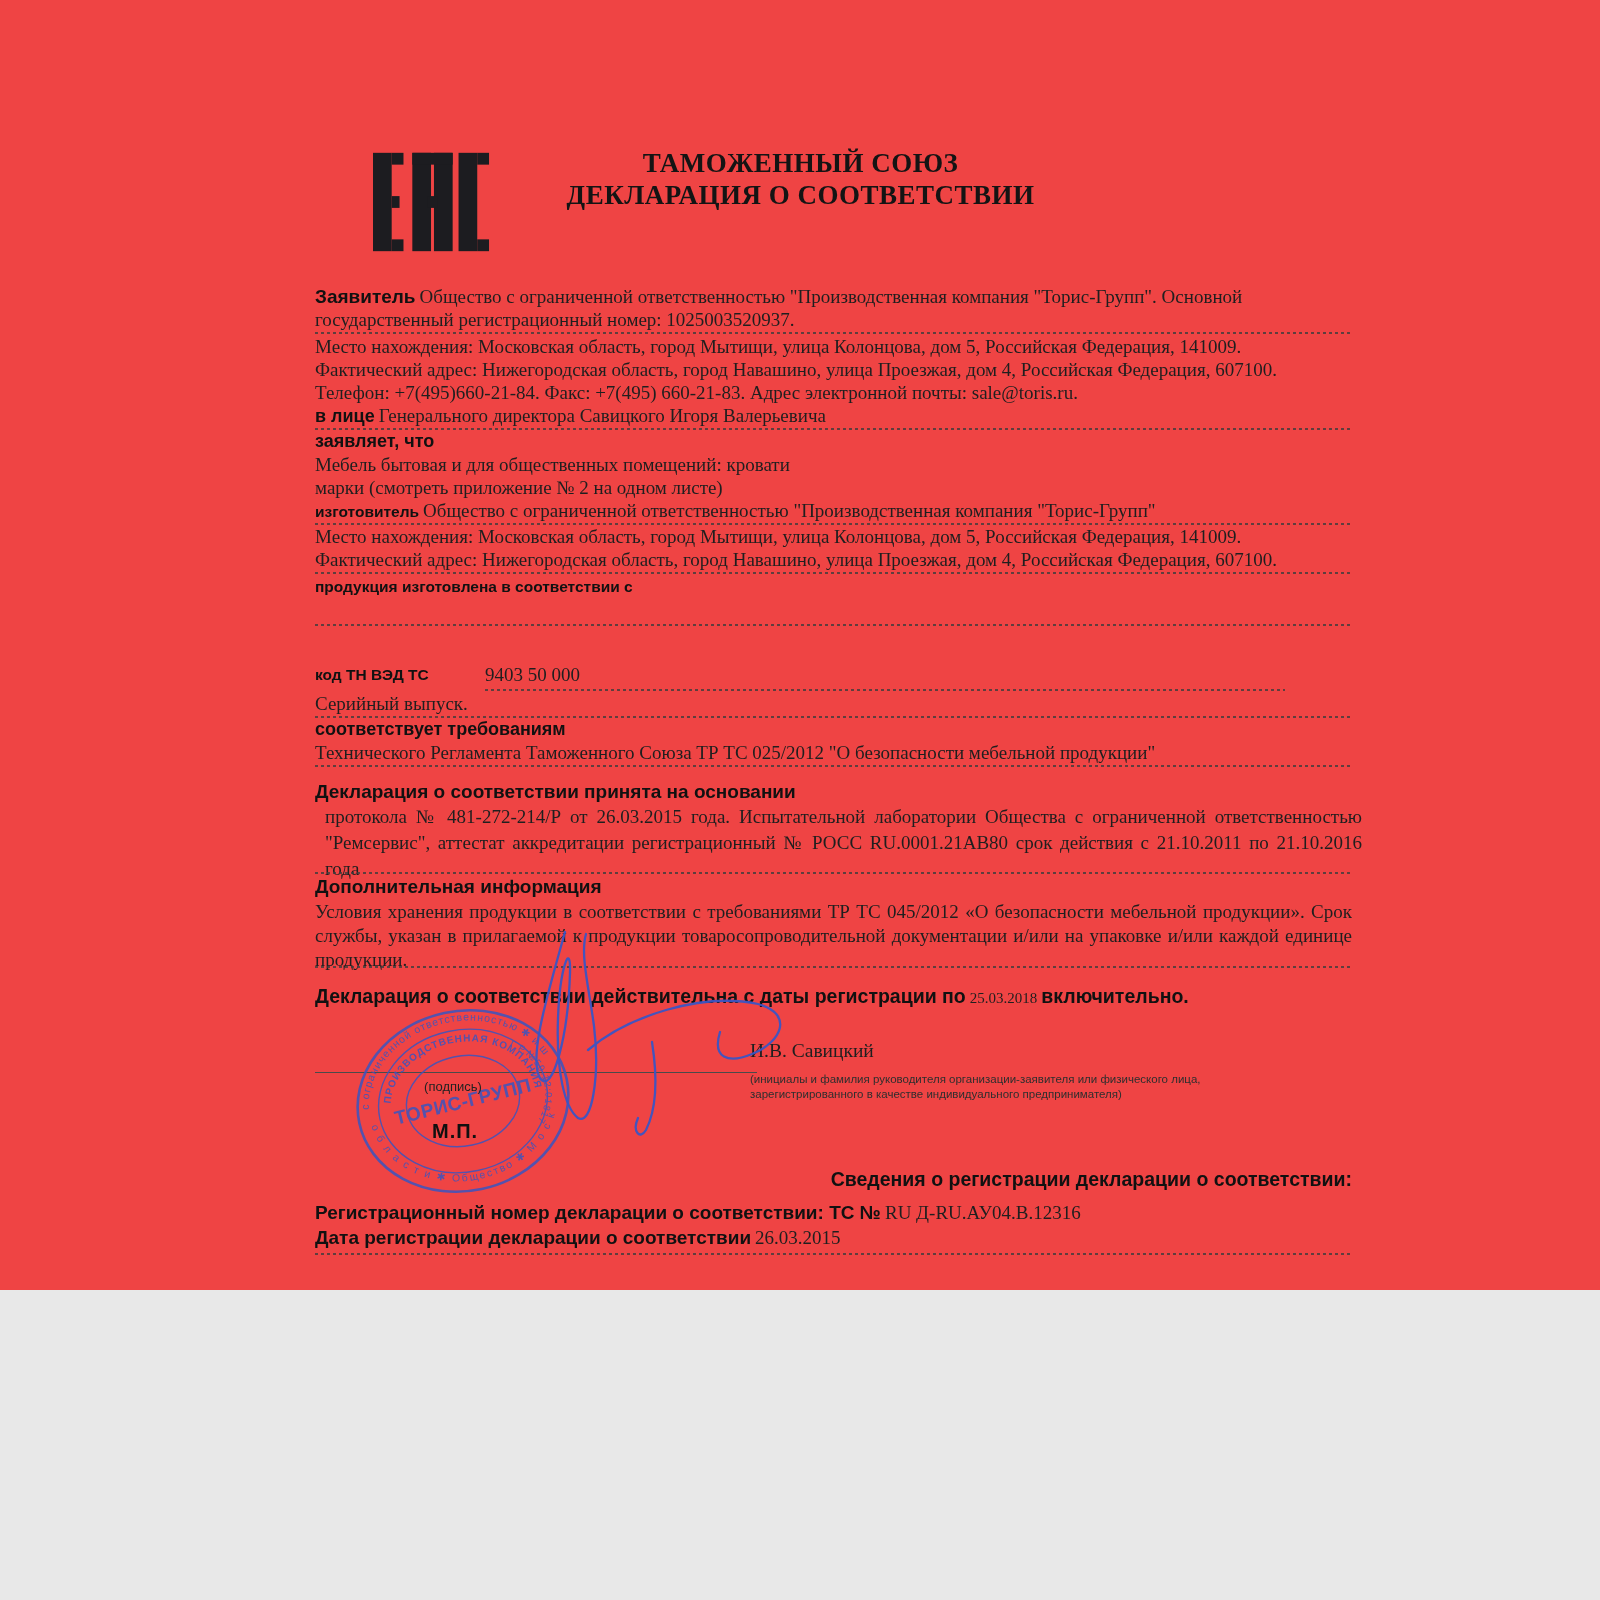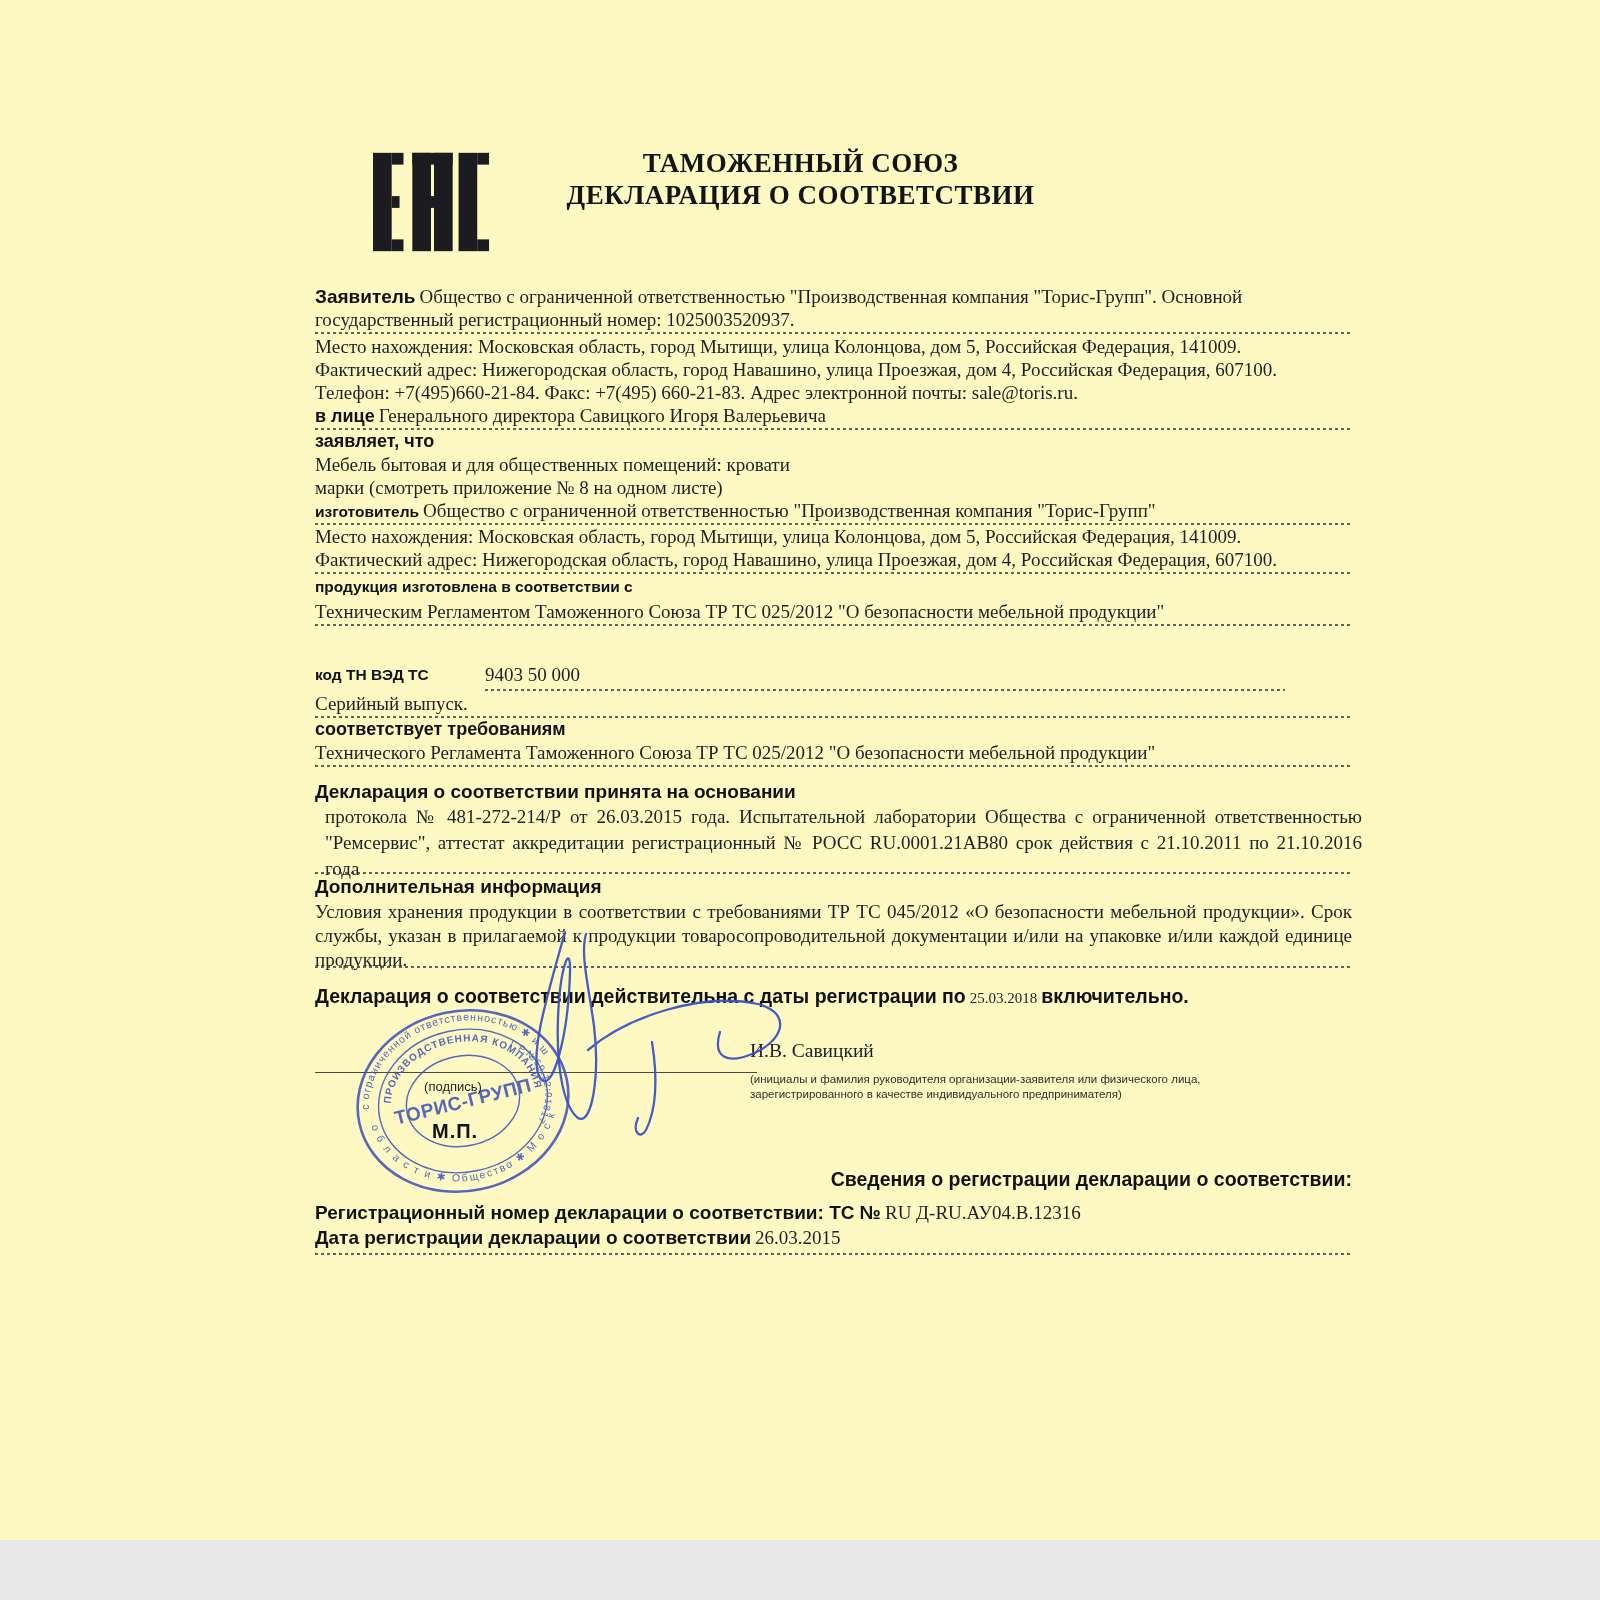--- a/index.html
+++ b/index.html
@@ -1,16 +1,16 @@
 <!DOCTYPE html>
 <html><head>
 <meta charset="utf-8">
 <style>
   html,body{margin:0;padding:0;background:#e8e8e8;}
-  .page{position:relative;width:1600px;height:1540px;background:#fef9c3;overflow:hidden;
+  .page{position:relative;width:1600px;height:1290px;background:#ef4444;overflow:hidden;
         font-family:"Liberation Serif", serif;color:#1f1f1f;}
   .abs{position:absolute;}
   .col{left:315px;width:1037px;}
   .ser{font-family:"Liberation Serif", serif;font-size:19px;color:#1f1f1f;}
   .lbl{font-family:"Liberation Sans", sans-serif;font-weight:bold;font-size:18px;color:#111;}
   .lbl-lg{font-family:"Liberation Sans", sans-serif;font-weight:bold;font-size:19px;color:#111;}
   .lbl-sm{font-family:"Liberation Sans", sans-serif;font-weight:bold;font-size:15.5px;color:#111;}
   .title{font-family:"Liberation Serif", serif;font-weight:bold;font-size:27px;line-height:32px;
          text-align:center;color:#141414;letter-spacing:.5px;transform:translateX(-33px);}
   .dot{height:2px;background:repeating-linear-gradient(90deg,#3c3c3c 0 3px,transparent 3px 6px);opacity:.8;}
@@ -58,32 +58,31 @@
   <div class="abs col ser" style="top:359px;">Фактический адрес: Нижегородская область, город Навашино, улица Проезжая, дом 4, Российская Федерация, 607100.</div>
   <div class="abs col ser" style="top:382px;">Телефон: +7(495)660-21-84. Факс: +7(495) 660-21-83. Адрес электронной почты: sale@toris.ru.</div>
   <div class="abs col" style="top:405px;">
     <span class="lbl">в лице</span>
     <span class="ser">Генерального директора Савицкого Игоря Валерьевича</span>
   </div>
   <div class="abs col dot" style="top:428px;"></div>
 
   <div class="abs col ser" style="top:454px;">Мебель бытовая и для общественных помещений: кровати</div>
   <div class="abs col lbl" style="top:431px;">заявляет, что</div>
-  <div class="abs col ser" style="top:477px;">марки (смотреть приложение № 8 на одном листе)</div>
+  <div class="abs col ser" style="top:477px;">марки (смотреть приложение № 2 на одном листе)</div>
   <div class="abs col" style="top:500px;">
     <span class="lbl-sm">изготовитель</span>
     <span class="ser">Общество с ограниченной ответственностью "Производственная компания "Торис-Групп"</span>
   </div>
   <div class="abs col dot" style="top:523px;"></div>
   <div class="abs col ser" style="top:526px;">Место нахождения: Московская область, город Мытищи, улица Колонцова, дом 5, Российская Федерация, 141009.</div>
   <div class="abs col ser" style="top:549px;">Фактический адрес: Нижегородская область, город Навашино, улица Проезжая, дом 4, Российская Федерация, 607100.</div>
   <div class="abs col dot" style="top:572px;"></div>
 
   <div class="abs col lbl-sm" style="top:578px;">продукция изготовлена в соответствии с</div>
-  <div class="abs col ser" style="top:601px;">Техническим Регламентом Таможенного Союза ТР ТС 025/2012 "О безопасности мебельной продукции"</div>
   <div class="abs col dot" style="top:624px;"></div>
 
   <div class="abs col" style="top:666px;">
     <span class="lbl-sm">код ТН ВЭД ТС</span>
     <span class="ser abs" style="left:170px;top:-2px;">9403 50 000</span>
   </div>
   <div class="abs dot" style="left:485px;top:689px;width:800px;"></div>
   <div class="abs col ser" style="top:693px;">Серийный выпуск.</div>
   <div class="abs col dot" style="top:716px;"></div>
 

